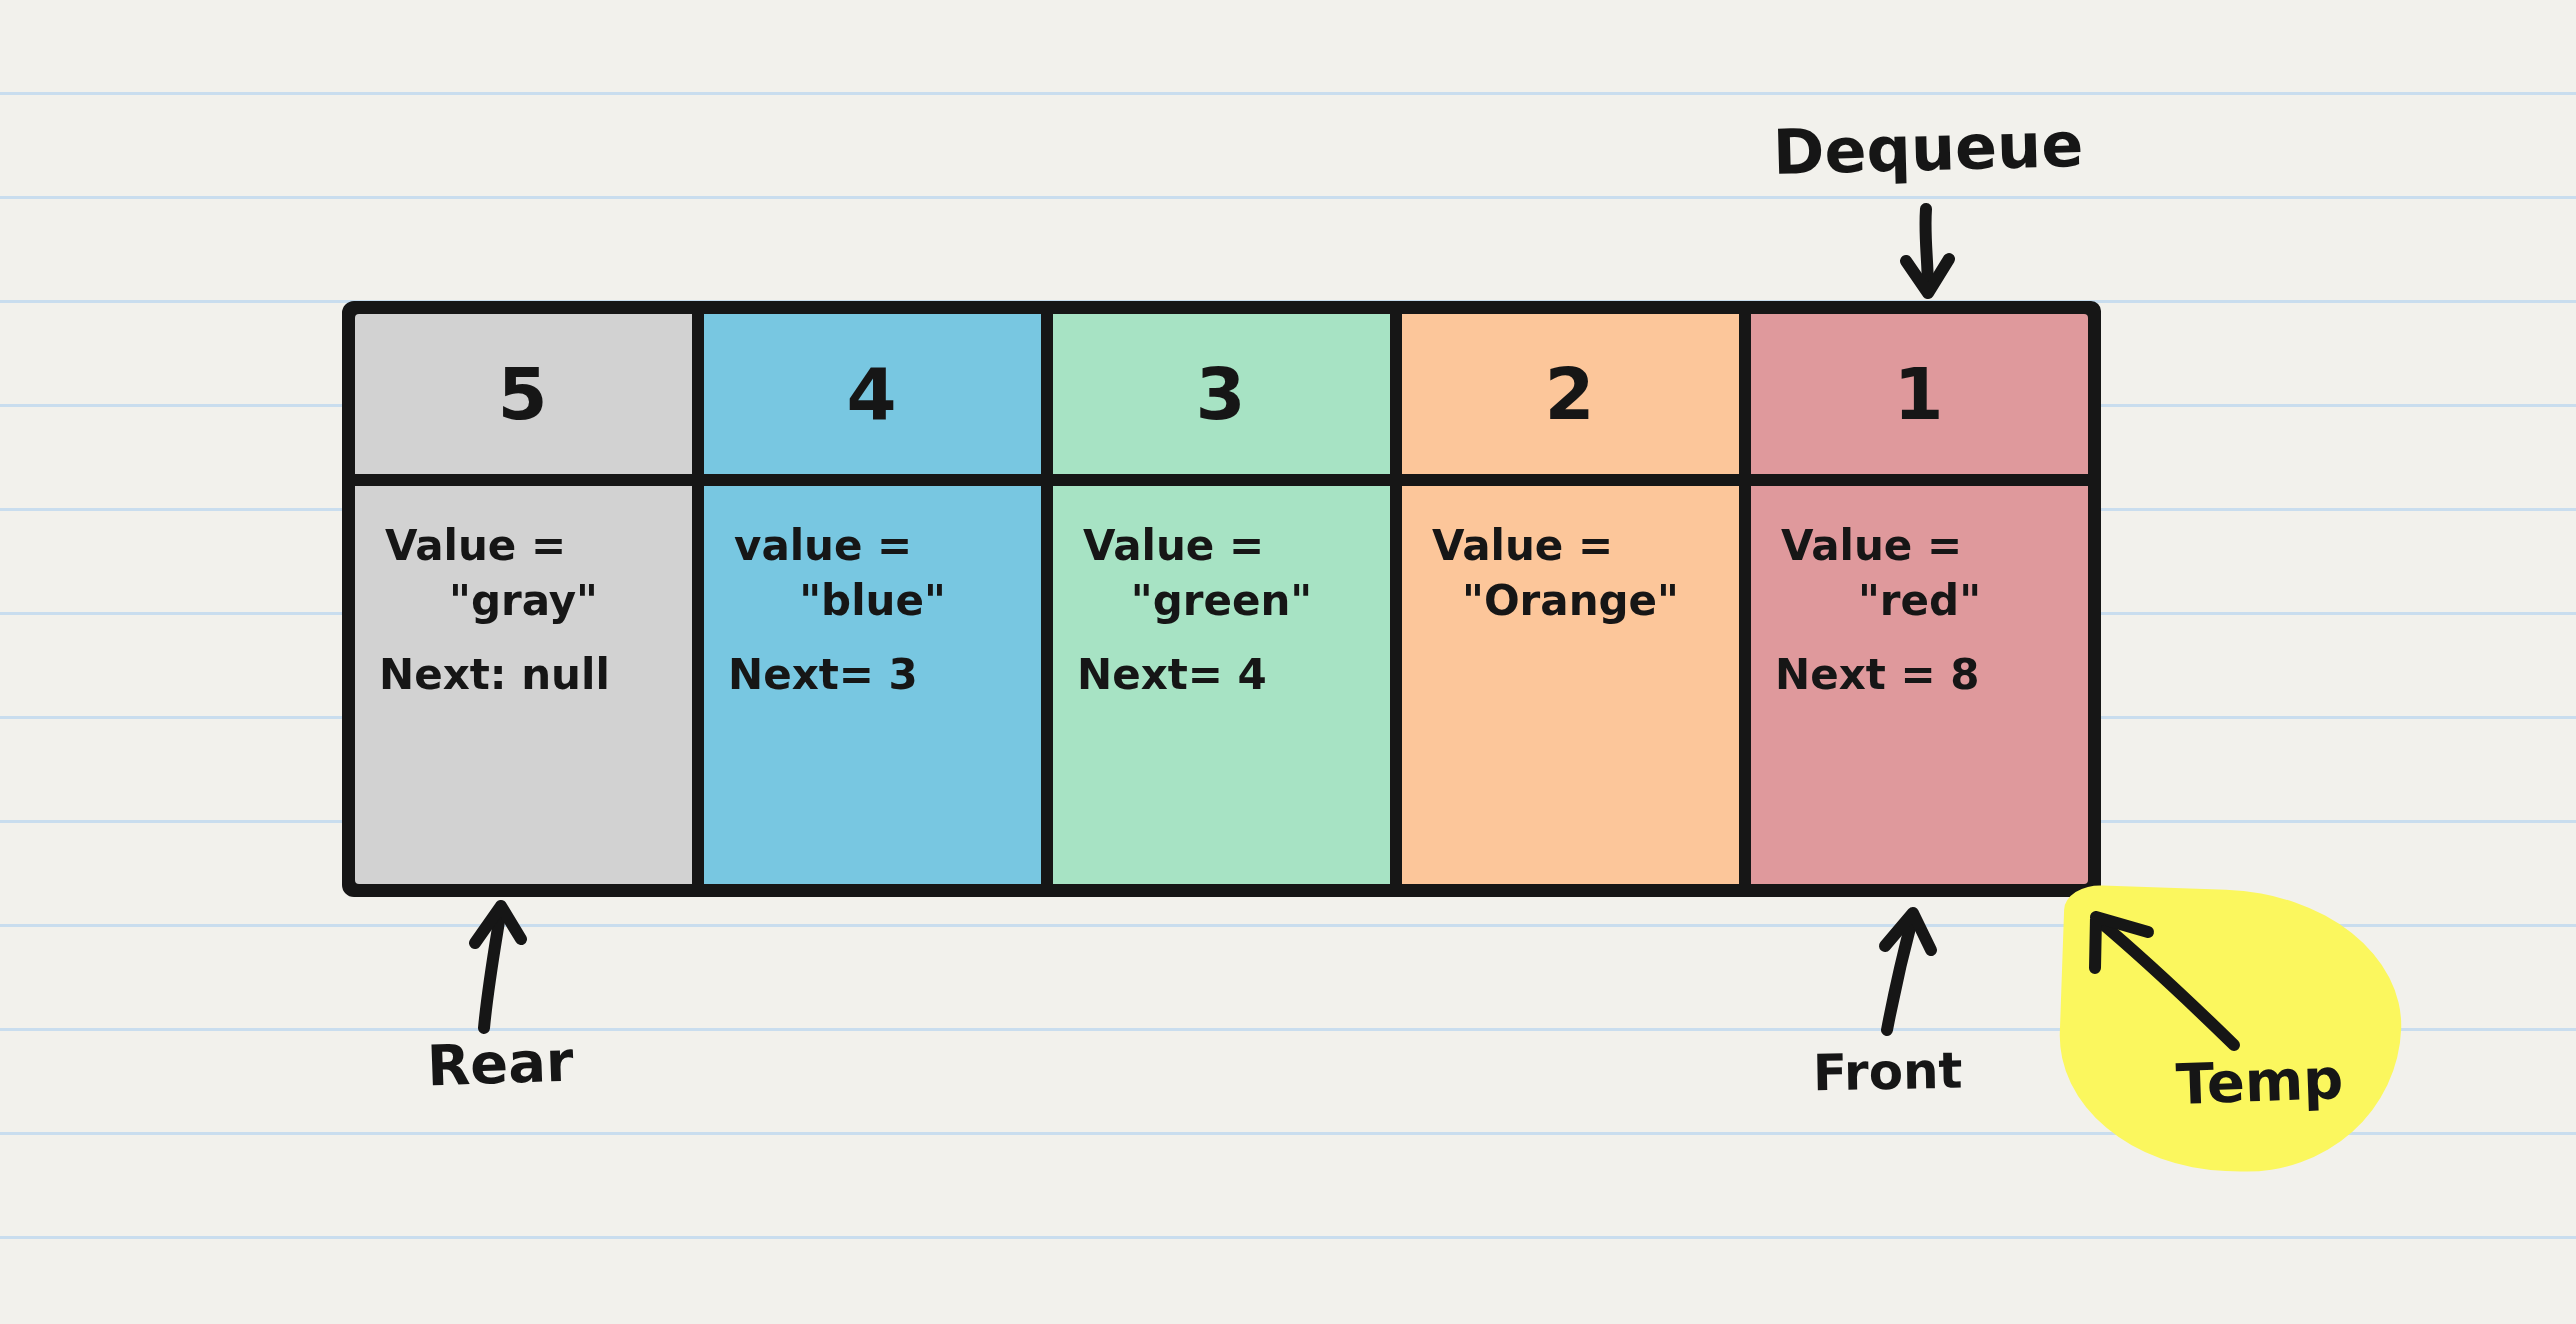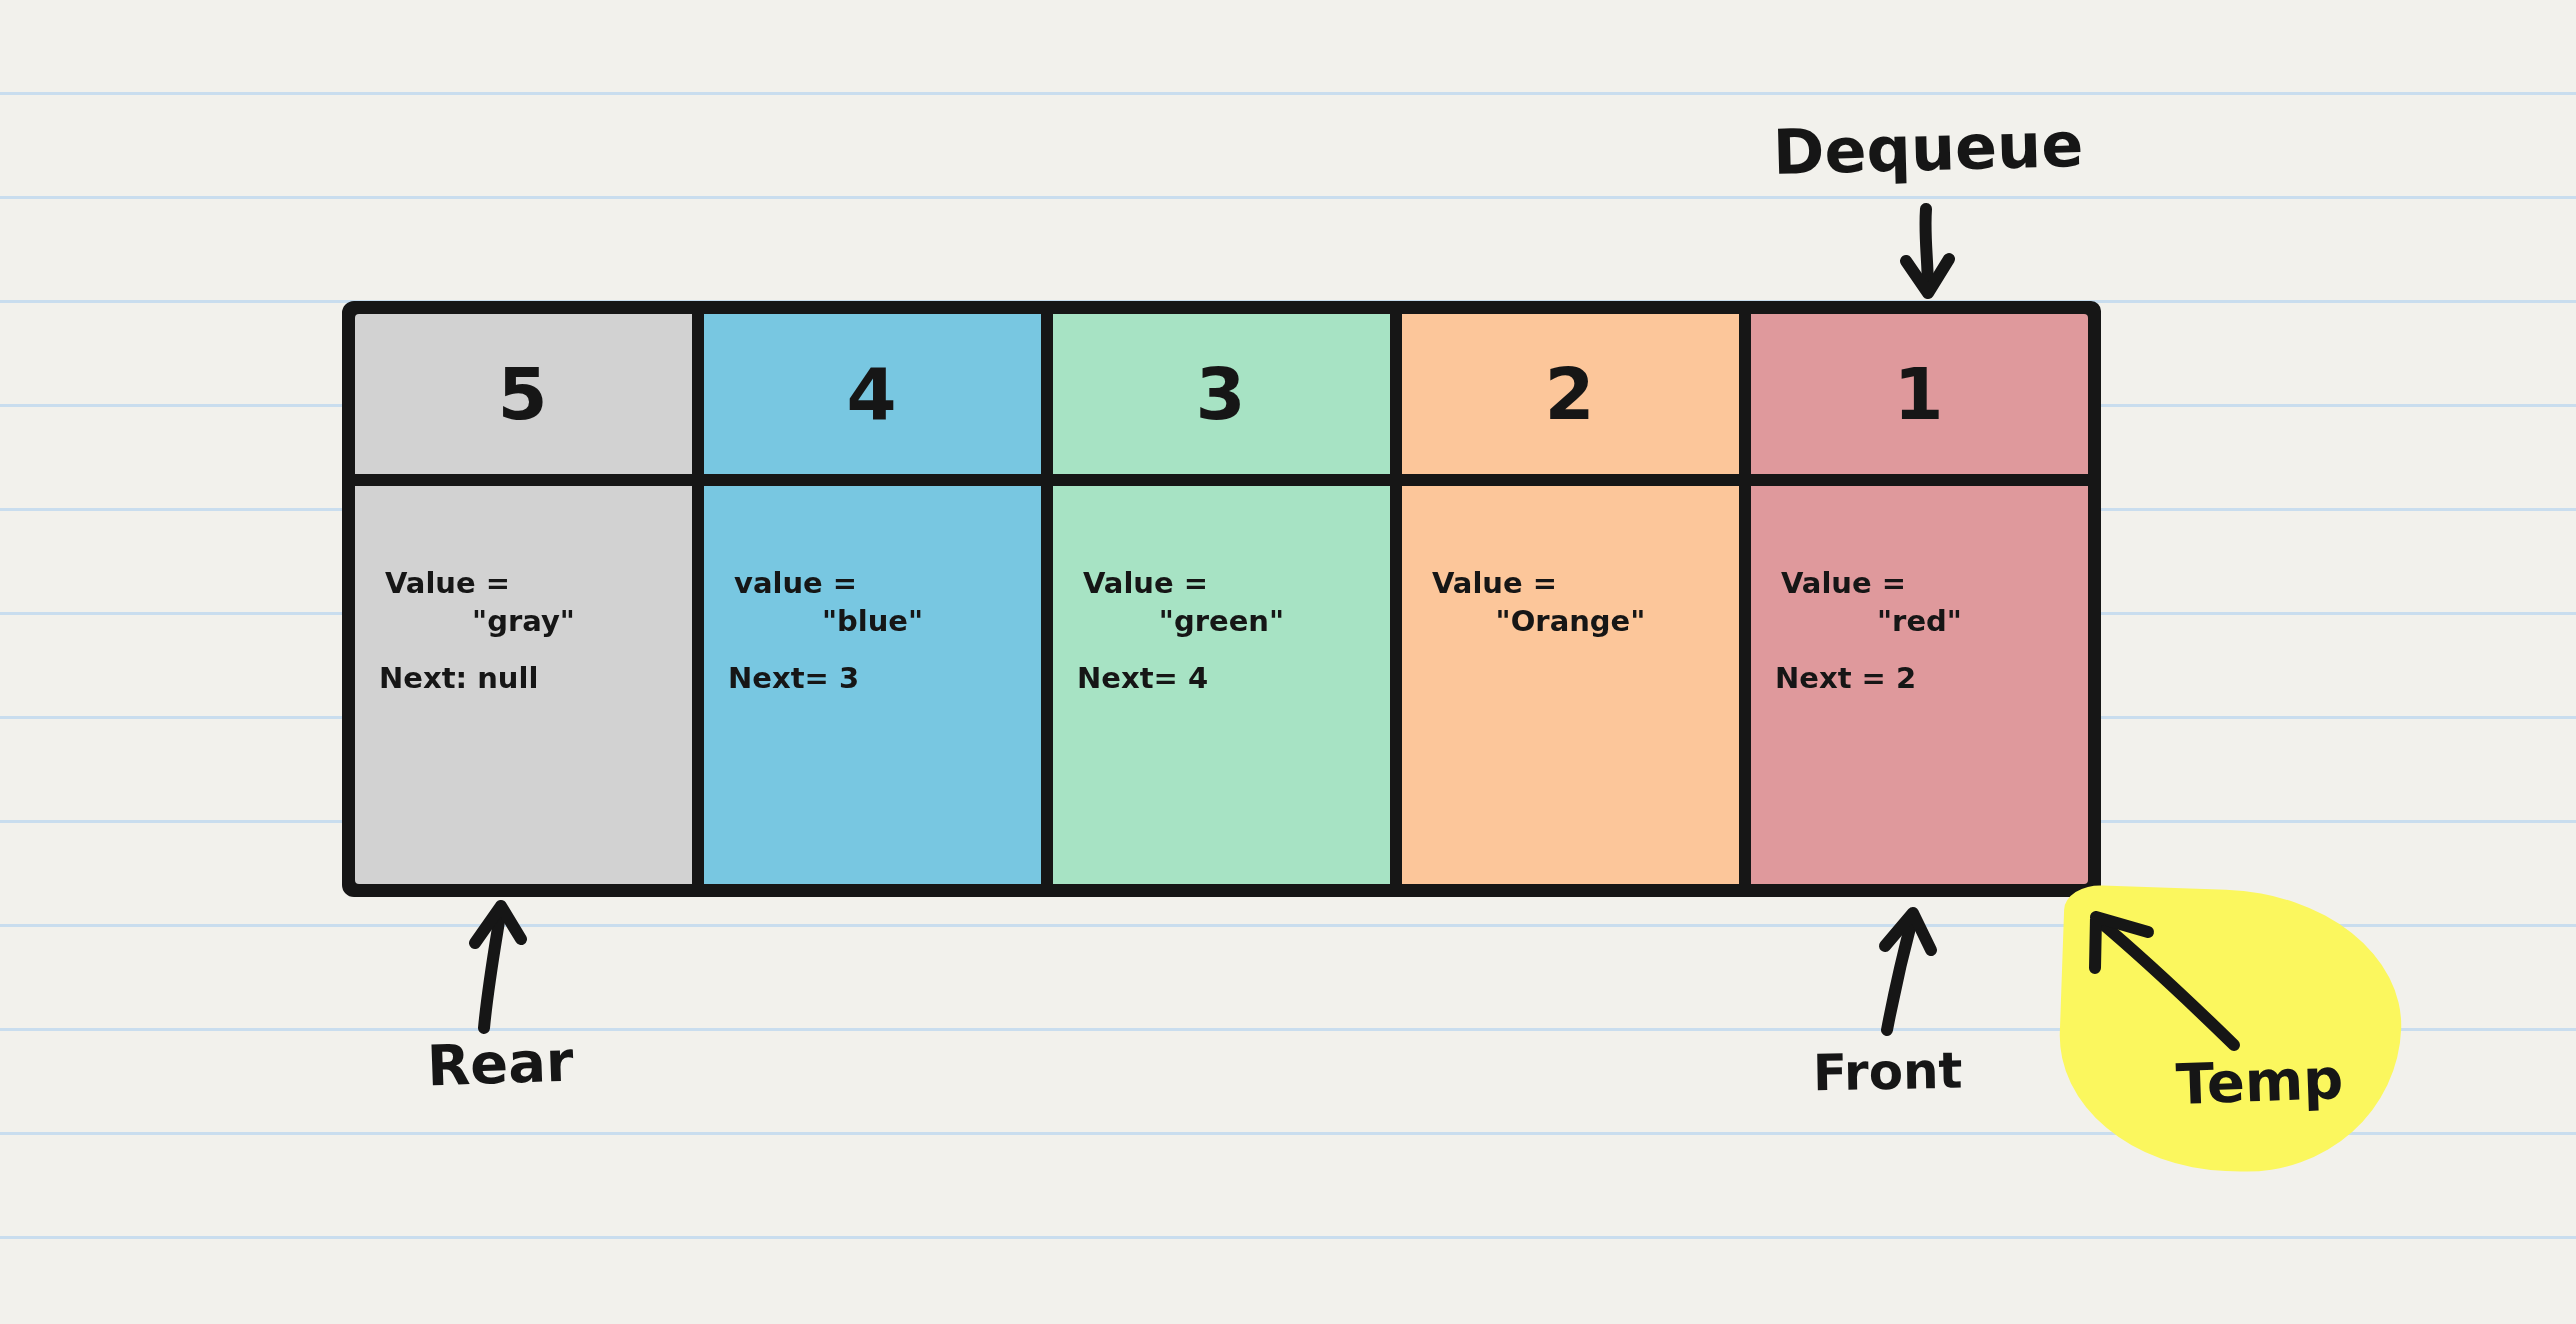--- a/index.html
+++ b/index.html
@@ -44,22 +44,22 @@
   .node:last-child{border-radius:0 4px 4px 0;}
   .node-header{
     height:172px;
     border-bottom:12px solid var(--ink);
     display:flex;align-items:center;justify-content:center;
     font-size:72px;font-weight:700;color:var(--ink);
     letter-spacing:2px;
   }
   .node-body{
     flex:1;
-    padding-top:79px;
-    font-size:29px;font-weight:700;color:var(--ink);
+    padding-top:33px;
+    font-size:42px;font-weight:700;color:var(--ink);
     line-height:1.3;
   }
   .value-label{padding-left:30px;}
   .value-quoted{text-align:center;}
   .next-line{margin-top:20px;padding-left:24px;}
   
   .hand{
     position:absolute;
     color:var(--ink);
     font-weight:700;
@@ -125,21 +125,21 @@
         <div class="value-label">Value =</div>
         <div class="value-quoted">"Orange"</div>
       </div>
     </div>
 
     <div class="node" style="background: rgb(223, 153, 156);">
       <div class="node-header">1</div>
       <div class="node-body">
         <div class="value-label">Value =</div>
         <div class="value-quoted">"red"</div>
-        <div class="next-line">Next = 2</div>
+        <div class="next-line">Next = 8</div>
       </div>
     </div>
   </div>
 
   <div class="hand" id="dequeue-label">Dequeue</div>
   <svg class="arrow" id="dequeue-arrow" style="left:1887px;top:201px;" width="90" height="105" viewBox="0 0 90 105">
     <path d="M39,8 C37,36 41,58 41,90"></path>
     <path d="M19,60 L41,92 M41,92 L62,58"></path>
   </svg>
 

